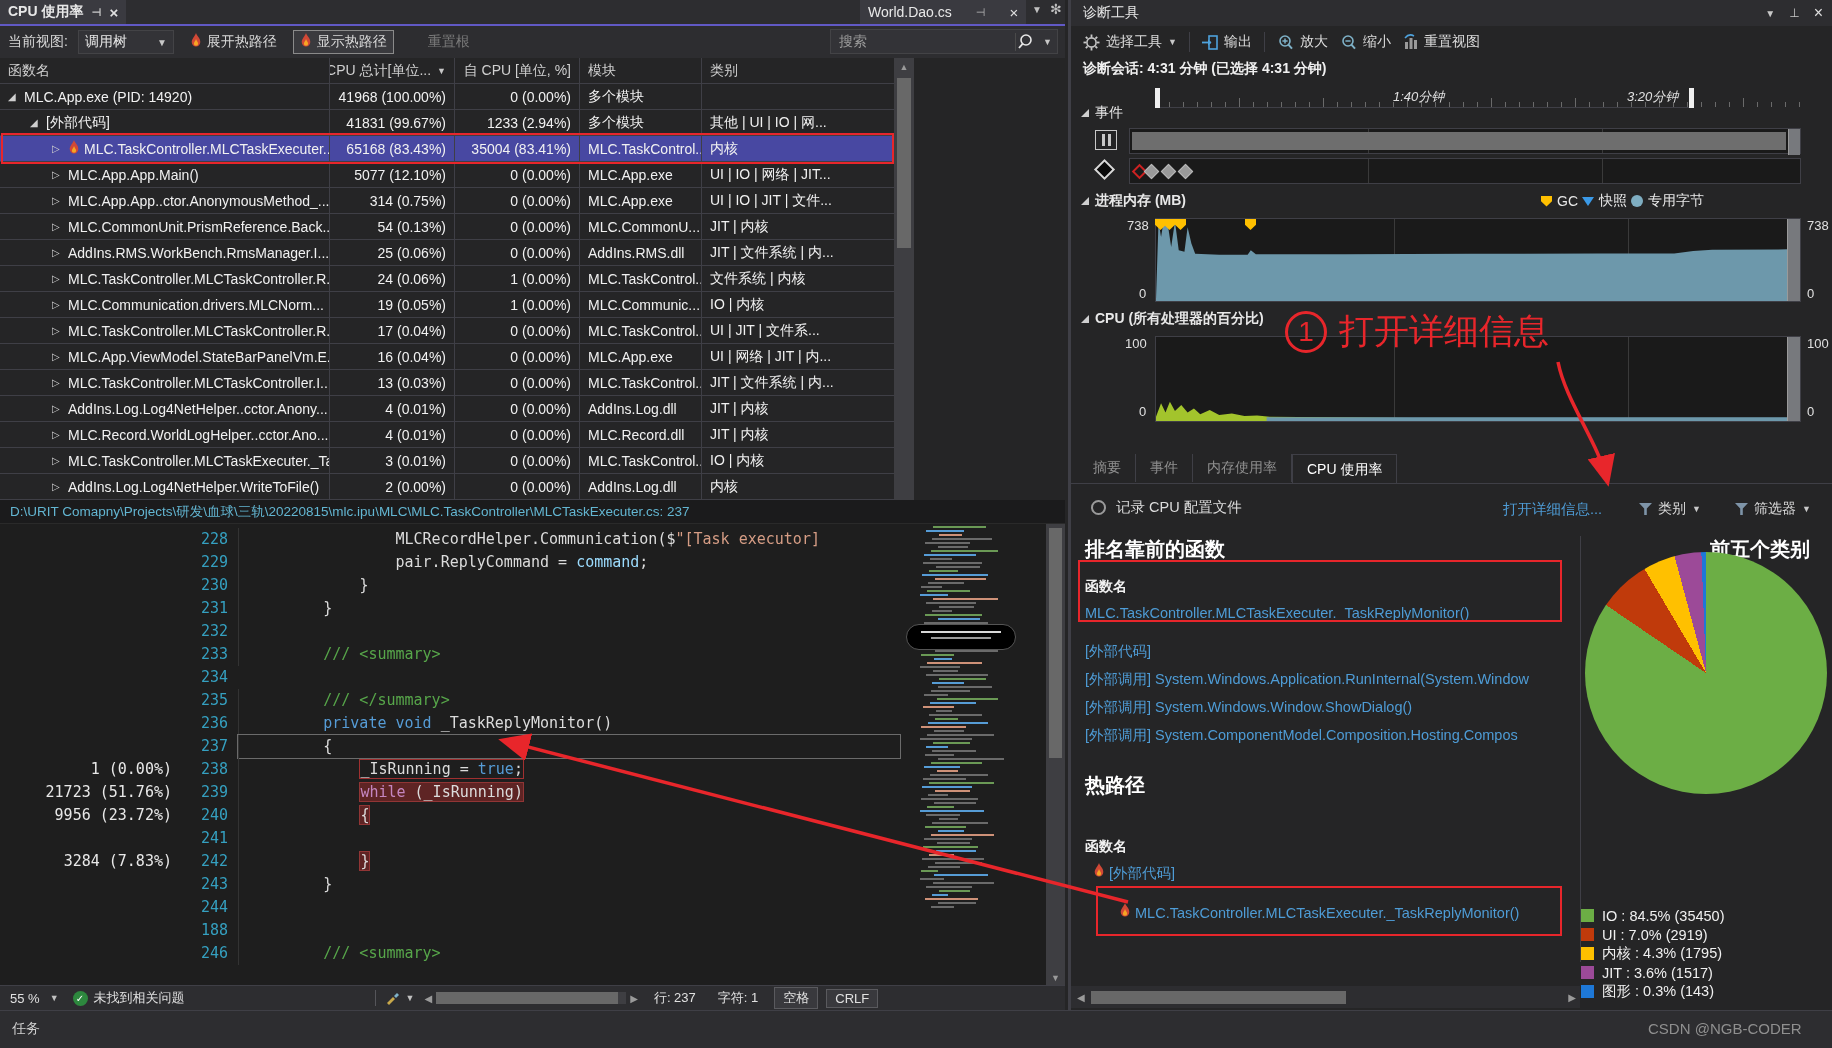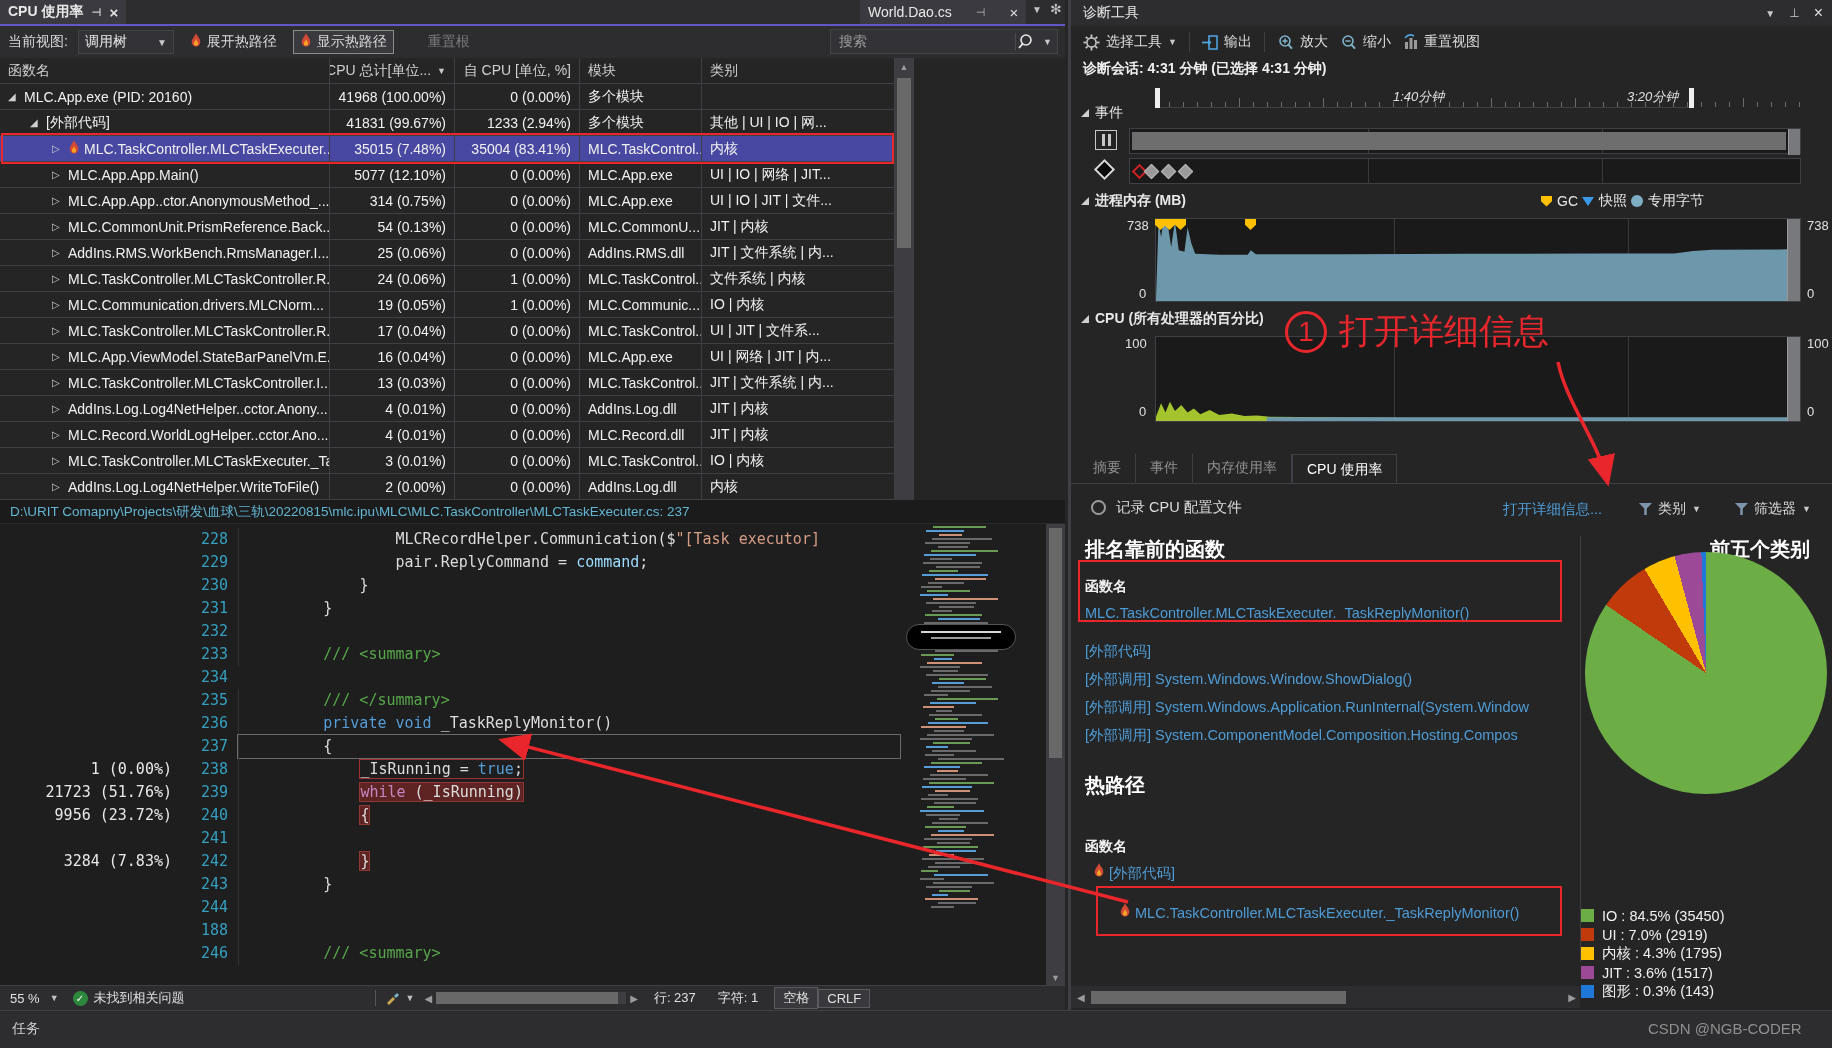--- a/index.html
+++ b/index.html
@@ -41,21 +41,21 @@
   .c-body{flex:1;white-space:pre;font-family:"DejaVu Sans Mono",monospace;border-left:1px solid #333;padding-left:12px;margin-right:165px;}
   .cur .c-body{outline:1px solid #6b6b6b;}
   .p{color:#dcdcdc}.k{color:#569cd6}.c{color:#57a64a}.s{color:#d69d85}.v{color:#9cdcfe}.ct{color:#c586c0}
   .rline{border:1px solid #a03030;}
   .rbg{background:#5e2424;border:1px solid #913535;}
   #minimap{left:920px;top:524px;width:92px;height:438px;overflow:hidden;}
   #capsule{left:906px;top:624px;width:110px;height:26px;background:#000;border:1px solid #555;border-radius:13px;}
 
   
   #statusbar{left:0;top:985px;width:1065px;height:25px;background:#2d2d30;display:flex;align-items:center;color:#e0e0e0;font-size:13px;border-top:1px solid #3f3f46;}
-  .boxedlbl{border:1px solid #5a5a5e;background:#39393d;padding:1px 8px;}
+  .boxedlbl{border:1px solid #5a5a5e;background:#39393d;padding:1px 8px;margin-right:8px;}
   #taskbar{left:0;top:1010px;width:1832px;height:38px;background:#2d2d30;border-top:1px solid #3f3f46;color:#d0d0d0;}
 
   
   #right{left:1068px;top:0;width:764px;height:1010px;background:#252526;border-left:3px solid #3f3f46;}
   #rtitle{left:0;top:0;width:764px;height:26px;background:#2d2d30;display:flex;align-items:center;padding:0 12px;color:#e8e8e8;font-size:14px;}
   #rtoolbar{left:0;top:26px;width:764px;height:32px;display:flex;align-items:center;gap:12px;padding:0 12px;color:#dcdcdc;background:#252526;}
   .vsep{width:1px;height:20px;background:#3f3f46;}
   #sessionrow{left:12px;top:60px;font-weight:bold;color:#f0f0f0;}
   .sechead{color:#e8e8e8;display:flex;align-items:center;gap:6px;font-size:14px;}
   .tri-open{width:0;height:0;border-left:8px solid transparent;border-bottom:8px solid #cfcfcf;}
@@ -154,21 +154,21 @@
           <span>模块</span>
         </div>
       <div class="tc c4">
           <span>类别</span>
         </div>
     </div>
     <div>
         <div class="t-row">
           <div class="tc c0" style="padding-left:8px">
             <span class="exp">◢</span>
-            <span>MLC.App.exe (PID: 20160)</span>
+            <span>MLC.App.exe (PID: 14920)</span>
           </div>
           <div class="tc c1">41968 (100.00%)</div>
           <div class="tc c2">0 (0.00%)</div>
           <div class="tc c3">多个模块</div>
           <div class="tc c4"></div>
         </div>
         <div class="t-row">
           <div class="tc c0" style="padding-left:30px">
             <span class="exp">◢</span>
             <span>[外部代码]</span>
@@ -180,21 +180,21 @@
         </div>
         <div class="t-row sel">
           <div class="tc c0" style="padding-left:52px">
             <span class="exp">▷</span>
             <span style="margin-right:4px;flex:none;"><svg width="12" height="15" viewBox="0 0 10 14">
                 <path d="M5 0 C6 3 9 4.5 9 8.5 A4 4 0 1 1 1 8.5 C1 5.5 4 3 5 0 Z" fill="#d14836"></path>
                 <path d="M5 5.5 C5.5 7.5 7 8 7 10 A2 2 0 1 1 3 10 C3 8.5 4.5 7.5 5 5.5 Z" fill="#f6a623"></path>
               </svg></span>
             <span>MLC.TaskController.MLCTaskExecuter....</span>
           </div>
-          <div class="tc c1">35015 (7.48%)</div>
+          <div class="tc c1">65168 (83.43%)</div>
           <div class="tc c2">35004 (83.41%)</div>
           <div class="tc c3">MLC.TaskControl...</div>
           <div class="tc c4">内核</div>
         </div>
         <div class="t-row">
           <div class="tc c0" style="padding-left:52px">
             <span class="exp">▷</span>
             <span>MLC.App.App.Main()</span>
           </div>
           <div class="tc c1">5077 (12.10%)</div>
@@ -792,22 +792,22 @@
       <span>筛选器</span>
       <span style="font-size:9px;color:#c8c8c8;">▼</span>
     </span>
 
     <div class="abs" style="left:14px;top:536px;width:492px;">
       <div class="h3">排名靠前的函数</div>
       <div style="font-weight:bold;margin-top:10px;height:26px;line-height:26px;">函数名</div>
       <div class="fnitem">MLC.TaskController.MLCTaskExecuter._TaskReplyMonitor()</div>
       <div id="topfn-items" style="margin-top:10px;">
           <div class="fnitem">[外部代码]</div>
+          <div class="fnitem">[外部调用] System.Windows.Application.RunInternal(System.Window</div>
           <div class="fnitem">[外部调用] System.Windows.Window.ShowDialog()</div>
-          <div class="fnitem">[外部调用] System.Windows.Application.RunInternal(System.Window</div>
           <div class="fnitem">[外部调用] System.ComponentModel.Composition.Hosting.Compos</div>
         </div>
     </div>
 
     <div class="abs" style="left:14px;top:772px;width:492px;">
       <div class="h3">热路径</div>
       <div style="font-weight:bold;margin-top:34px;height:26px;line-height:26px;">函数名</div>
       <div id="hotpath-items">
           <div class="fnitem" style="padding-left: 8px;"><svg width="12" height="15" viewBox="0 0 10 14">
               <path d="M5 0 C6 3 9 4.5 9 8.5 A4 4 0 1 1 1 8.5 C1 5.5 4 3 5 0 Z" fill="#d14836"></path>

